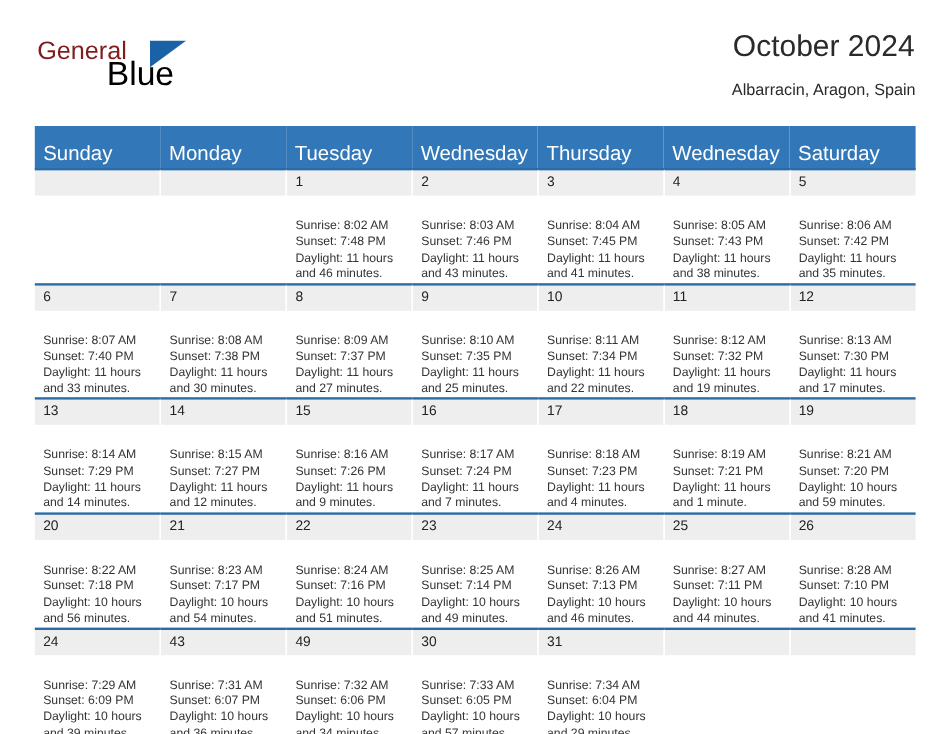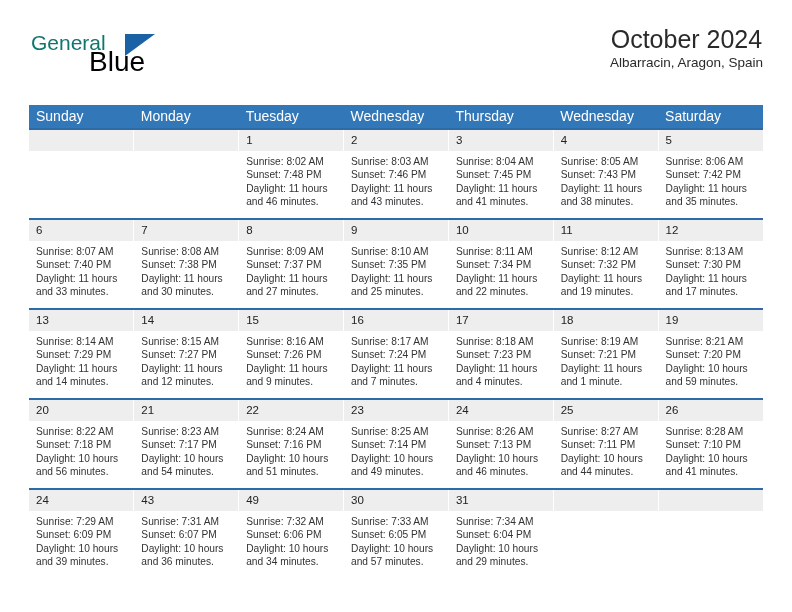--- a/index.html
+++ b/index.html
@@ -37,21 +37,21 @@
     top: 8px;
     width: 200px;
     height: 58px;
   }
   .brand-general {
     position: absolute;
     left: 2px;
     top: 0px;
     font-size: 21px;
     letter-spacing: 0px;
-    color: #0f766e;
+    color: #7f1d1d;
     line-height: 22px;
   }
   .brand-blue {
     position: absolute;
     left: 60px;
     top: 19px;
     font-size: 28px;
     color: #000000;
     line-height: 22px;
   }
@@ -71,45 +71,45 @@
     top: 0;
     text-align: center;
   }
   .cal-title {
     font-size: 25px;
     color: #2a2a2a;
     line-height: 30px;
     white-space: nowrap;
   }
   .cal-subtitle {
-    margin-top: 0;
+    margin-top: 12px;
     font-size: 13.5px;
     color: #2a2a2a;
     line-height: 17px;
     white-space: nowrap;
   }
 
   
   .calendar {
     position: absolute;
     left: 29px;
     top: 105px;
     width: 734px;
     border-collapse: collapse;
     table-layout: fixed;
   }
   .calendar col { width: 104.857px; }
 
   .dow-row th {
     background: #3277b7;
     color: #ffffff;
-    font-size: 14px;
+    font-size: 17px;
     font-weight: normal;
     text-align: left;
-    padding: 4px 0 5px 7px;
+    padding: 16px 0 5px 7px;
     line-height: 14px;
     border: none;
   }
 
   .week-row td {
     vertical-align: top;
     padding: 0;
     border-top: 2px solid #2c6aa8;
     border-right: 1px solid #ffffff;
     background: #ffffff;
@@ -123,21 +123,21 @@
     color: #222222;
     line-height: 14px;
     padding: 3px 0 4px 7px;
     min-height: 14px;
   }
   .daynum.empty {
     color: transparent;
   }
 
   .details {
-    padding: 4px 6px 0 7px;
+    padding: 19px 6px 0 7px;
     font-size: 10.2px;
     line-height: 13.4px;
     color: #333333;
   }
   .details div { white-space: nowrap; }
   .details .daylight-wrap { white-space: normal; }
   .details.empty { visibility: hidden; }
 </style>
 </head>
 <body>

